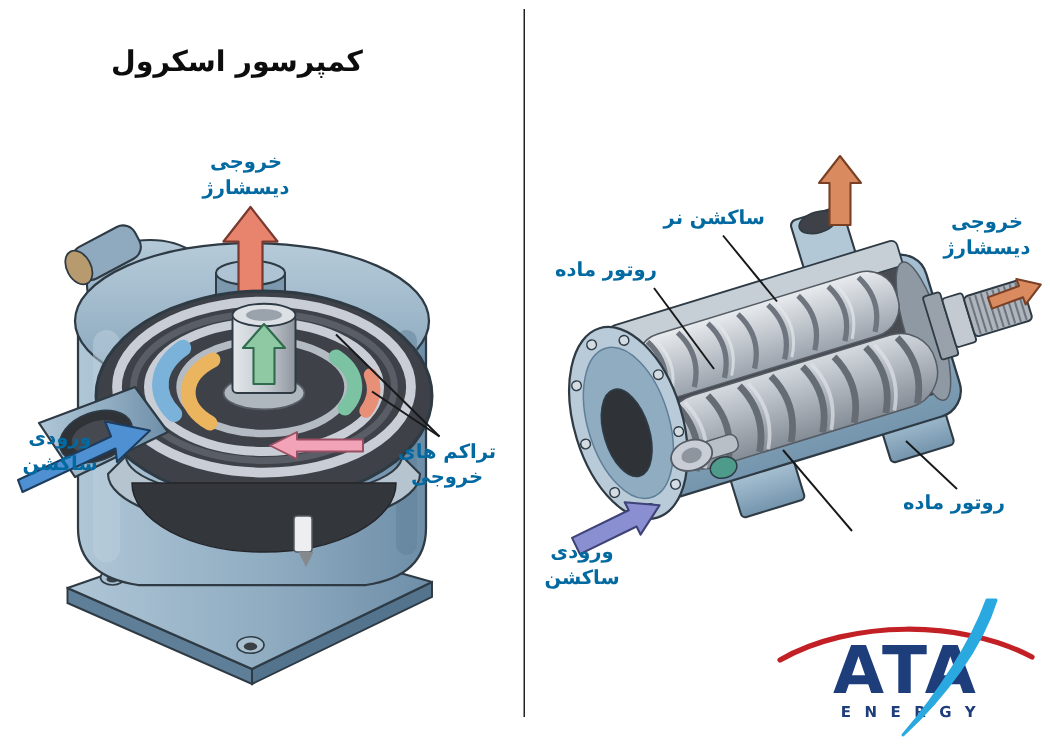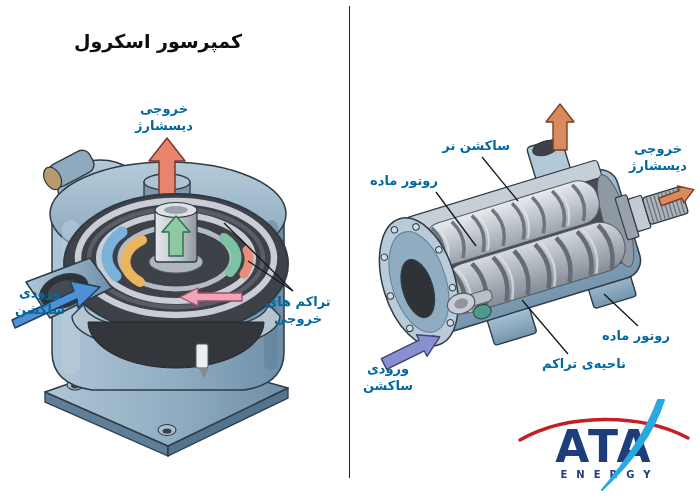--- a/index.html
+++ b/index.html
@@ -243,23 +243,20 @@
     <span>روتور ماده</span>
   </div>
   <div class="lbl" style="left:620px;top:140px;width:76px;">
     <span>خروجی</span>
     <span>دیسشارژ</span>
   </div>
   <div class="lbl" style="left:354px;top:360px;width:68px;">
     <span>ورودی</span>
     <span>ساکشن</span>
   </div>
-  <div class="lbl" style="left:536px;top:355px;width:96px;">
-    <span>ناحیه‌ی تراکم</span>
-  </div>
   <div class="lbl" style="left:602px;top:327px;width:68px;">
     <span>روتور ماده</span>
   </div>
 
   <div class="logo-wrap">
     <svg width="184" height="96" viewBox="0 0 184 96" style="position:static;">
       <path d="M8,42 C55,15 129,15 176,40" fill="none" stroke="#C32026" stroke-width="3.5" stroke-linecap="round"></path>
       <text x="92" y="64" text-anchor="middle" font-family="DejaVu Sans, sans-serif" font-size="44" font-weight="bold" letter-spacing="2" fill="#1D3D7B">ATA</text>
       <text x="98" y="80" text-anchor="middle" font-family="DejaVu Sans, sans-serif" font-size="10" font-weight="bold" letter-spacing="9" fill="#1D3D7B">ENERGY</text>
       <path d="M152,2 C142,34 118,66 90,92 C114,64 136,30 146,2 Z" fill="#2AA9E0" stroke="#2AA9E0" stroke-width="2" stroke-linejoin="round"></path>

